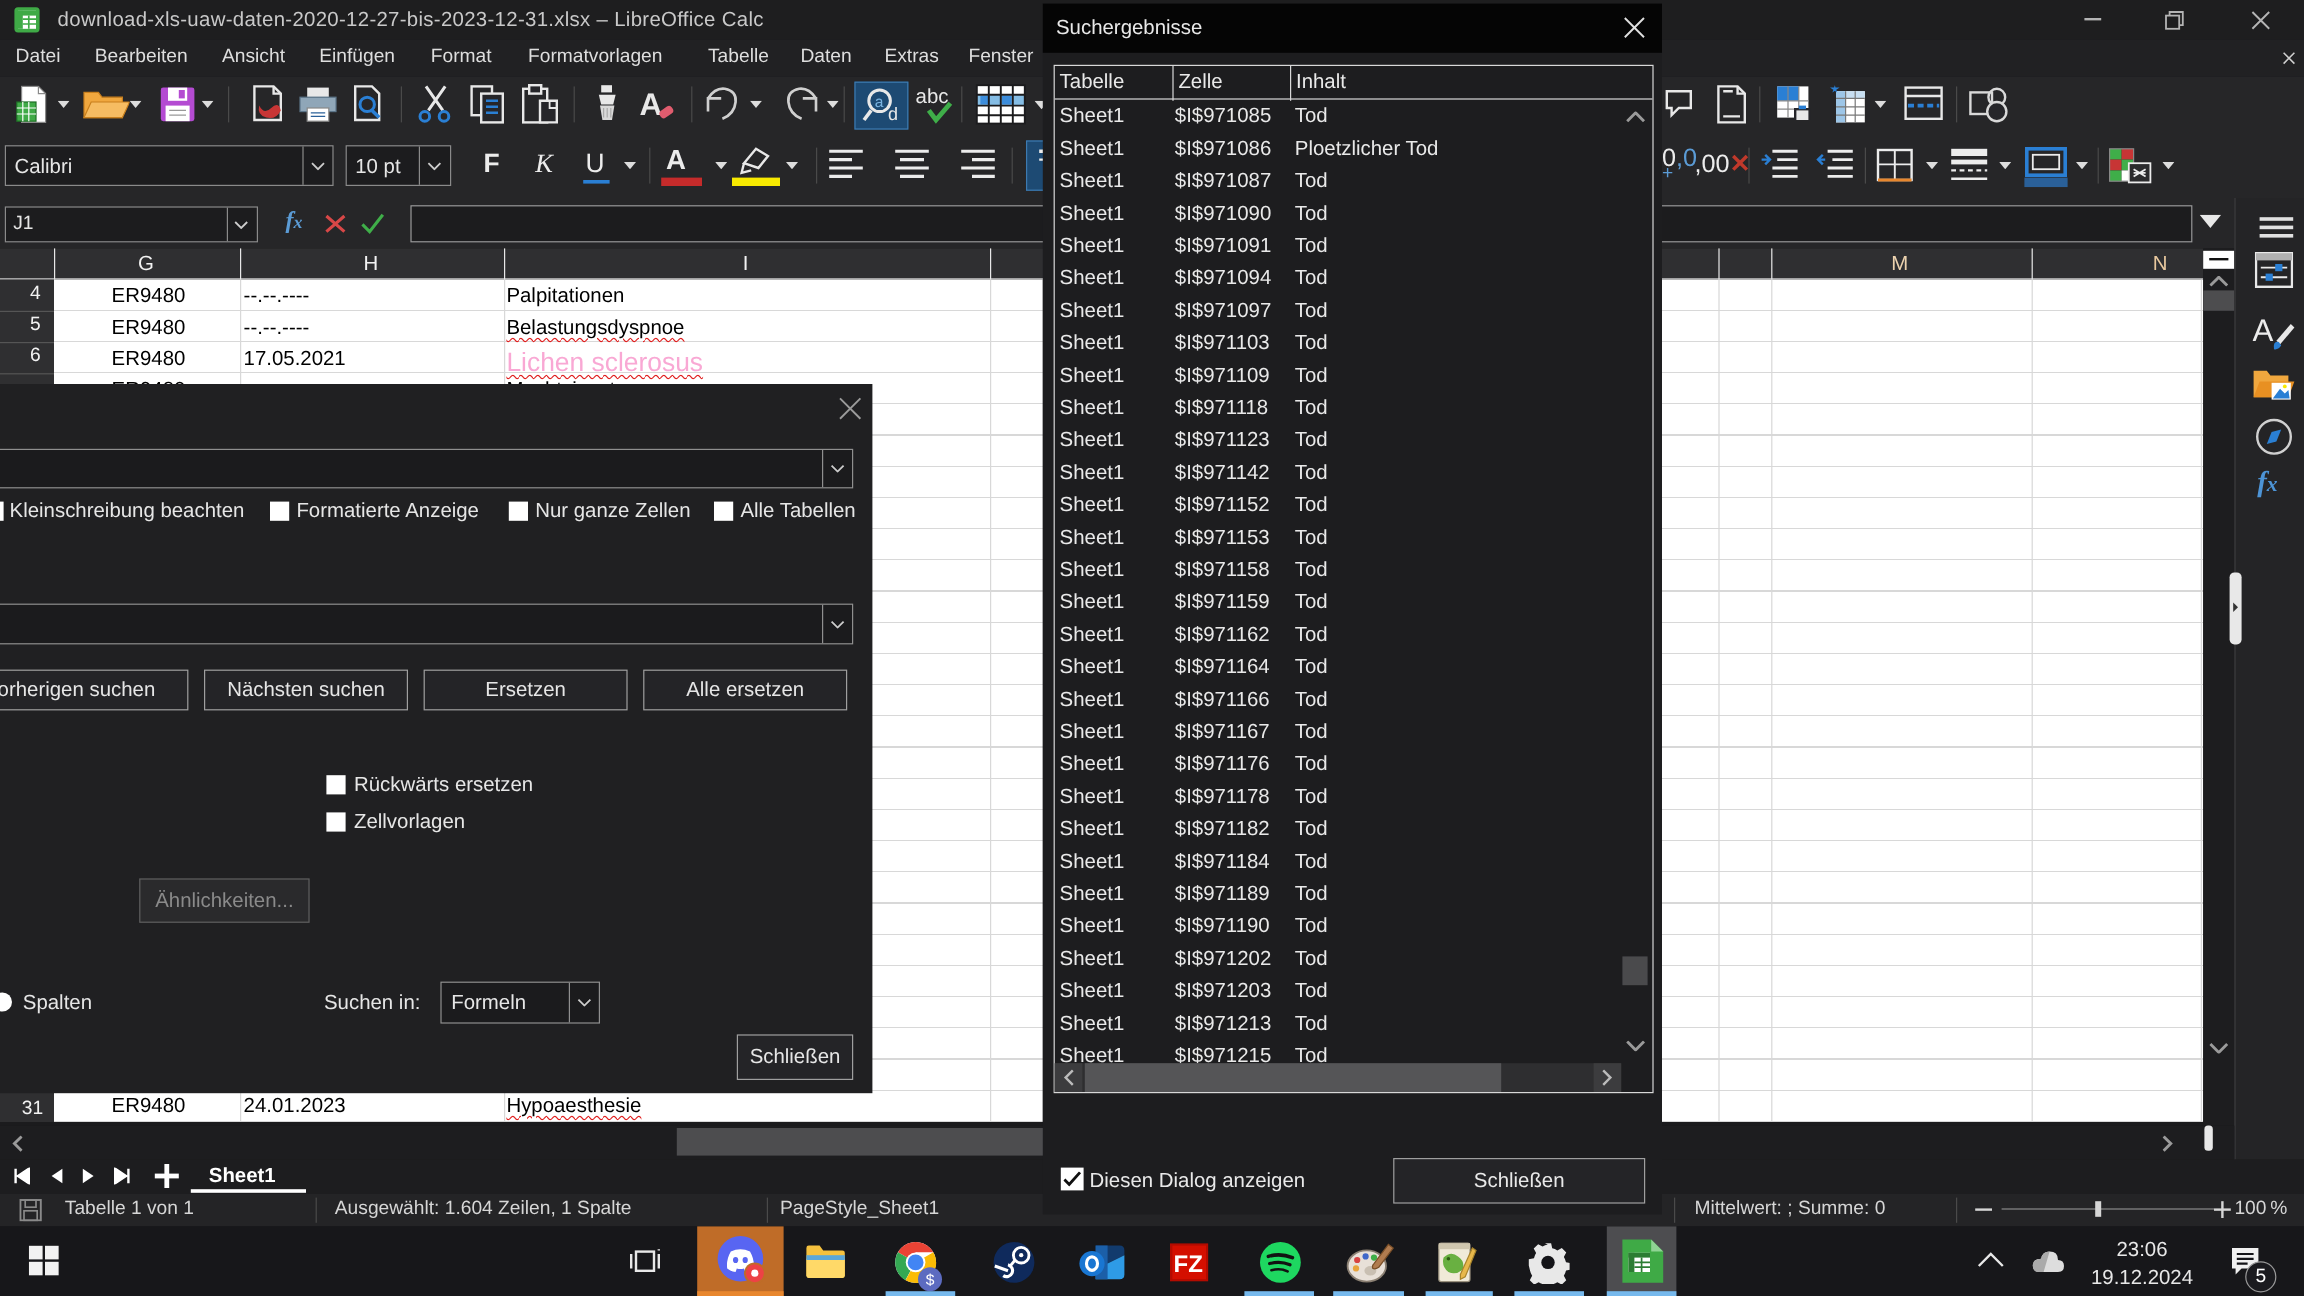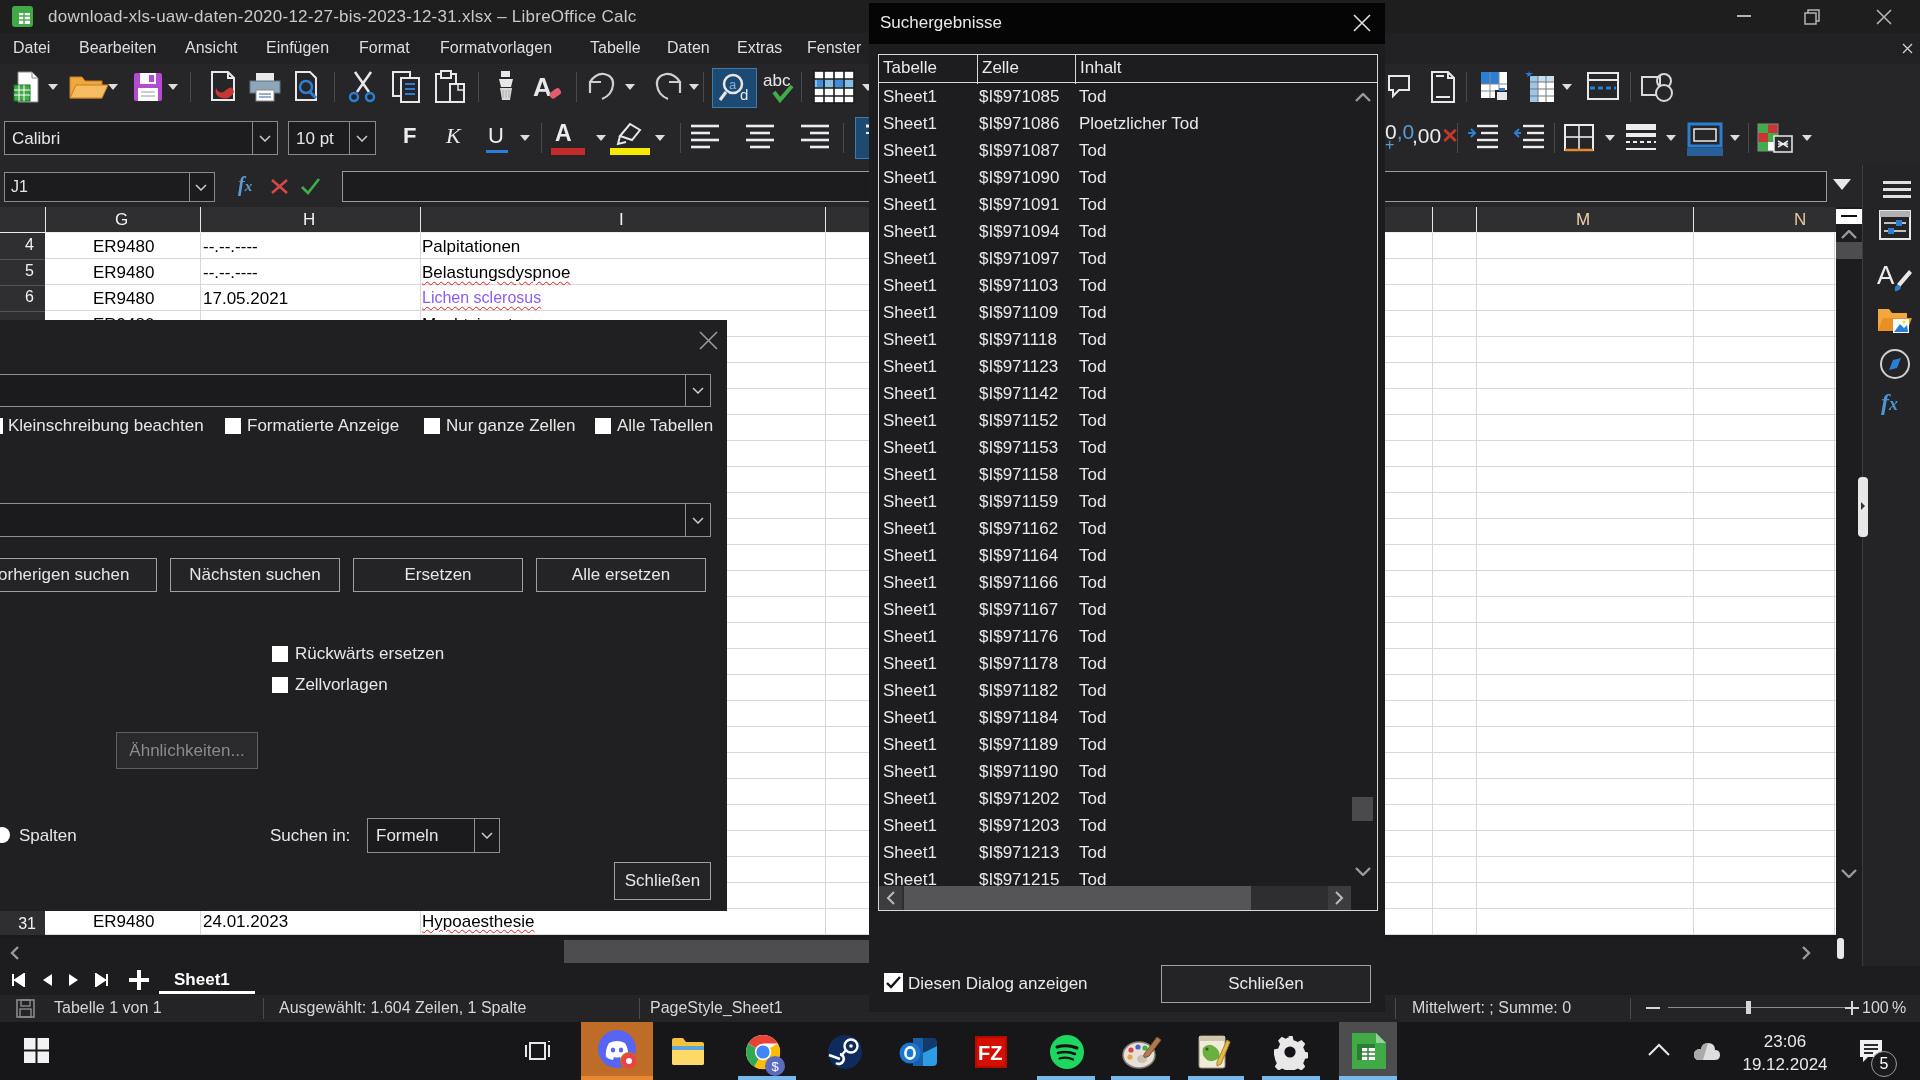--- a/index.html
+++ b/index.html
@@ -411,21 +411,21 @@
   <div class="a" style="left:1834px;top:26px;width:1px;height:702px;background:#d8d8d8"></div>
 
   <div class="tx" style="left:93px;top:30px;font-size:17px;color:#000">ER9480</div>
   <div class="tx" style="left:203px;top:30px;font-size:17px;color:#000">--.--.----</div>
   <div class="tx" style="left:422px;top:30px;font-size:17px;color:#000">Palpitationen</div>
   <div class="tx" style="left:93px;top:56px;font-size:17px;color:#000">ER9480</div>
   <div class="tx" style="left:203px;top:56px;font-size:17px;color:#000">--.--.----</div>
   <div class="tx" style="left:422px;top:56px;font-size:17px;color:#000;text-decoration:underline wavy #e02020 1px;text-underline-offset:3px">Belastungsdyspnoe</div>
   <div class="tx" style="left:93px;top:82px;font-size:17px;color:#000">ER9480</div>
   <div class="tx" style="left:203px;top:82px;font-size:17px;color:#000">17.05.2021</div>
-  <div class="tx" style="left:422px;top:82px;font-size:16px;color:#8b5cf6;text-decoration:underline wavy #e02020 1px;text-underline-offset:3px">Lichen sclerosus</div>
+  <div class="tx" style="left:422px;top:82px;font-size:22px;color:#f9a8d4;text-decoration:underline wavy #e02020 1px;text-underline-offset:3px">Lichen sclerosus</div>
   <div class="a" style="left:45px;top:104px;width:824px;height:9px;overflow:hidden">
     <div class="tx" style="left:48px;top:4px;font-size:17px;color:#000">ER9480</div>
     <div class="tx" style="left:377px;top:4px;font-size:17px;color:#000">Machtsinnstoerung</div>
   </div>
   <div class="tx" style="left:93px;top:705px;font-size:17px;color:#000">ER9480</div>
   <div class="tx" style="left:203px;top:705px;font-size:17px;color:#000">24.01.2023</div>
   <div class="tx" style="left:422px;top:705px;font-size:17px;color:#000;text-decoration:underline wavy #e02020 1px;text-underline-offset:2px">Hypoaesthesie</div>
 
   <div class="a" style="left:1836px;top:0;width:26px;height:731px;background:#1d1d1f"></div>
   <div class="a" style="left:1836px;top:2px;width:26px;height:15px;background:#fff"></div>

